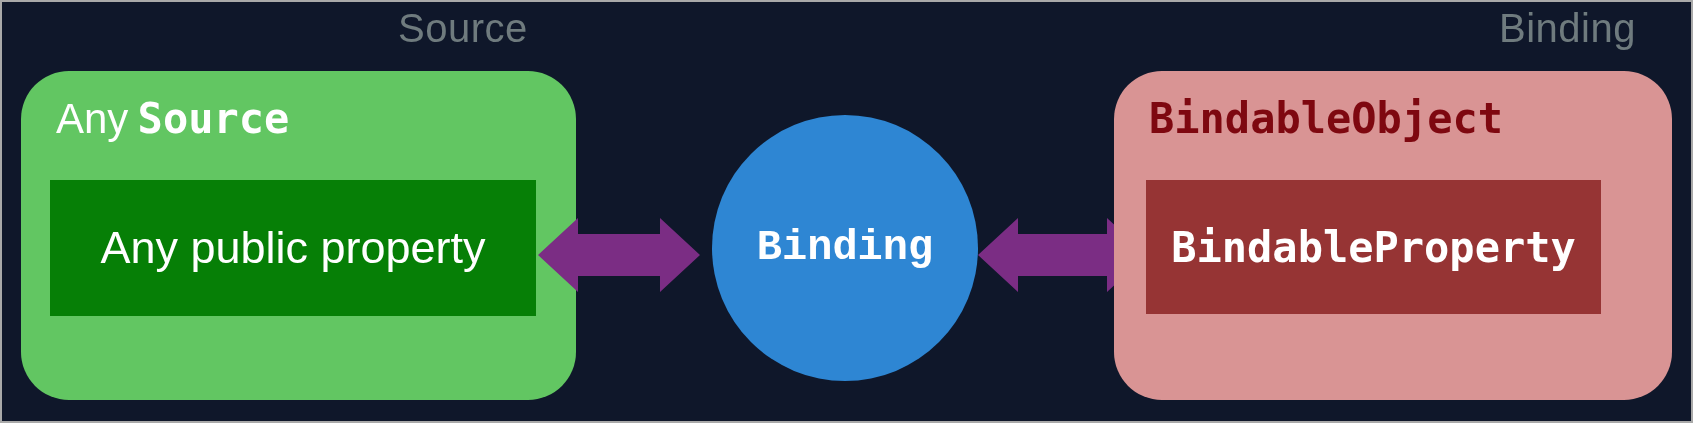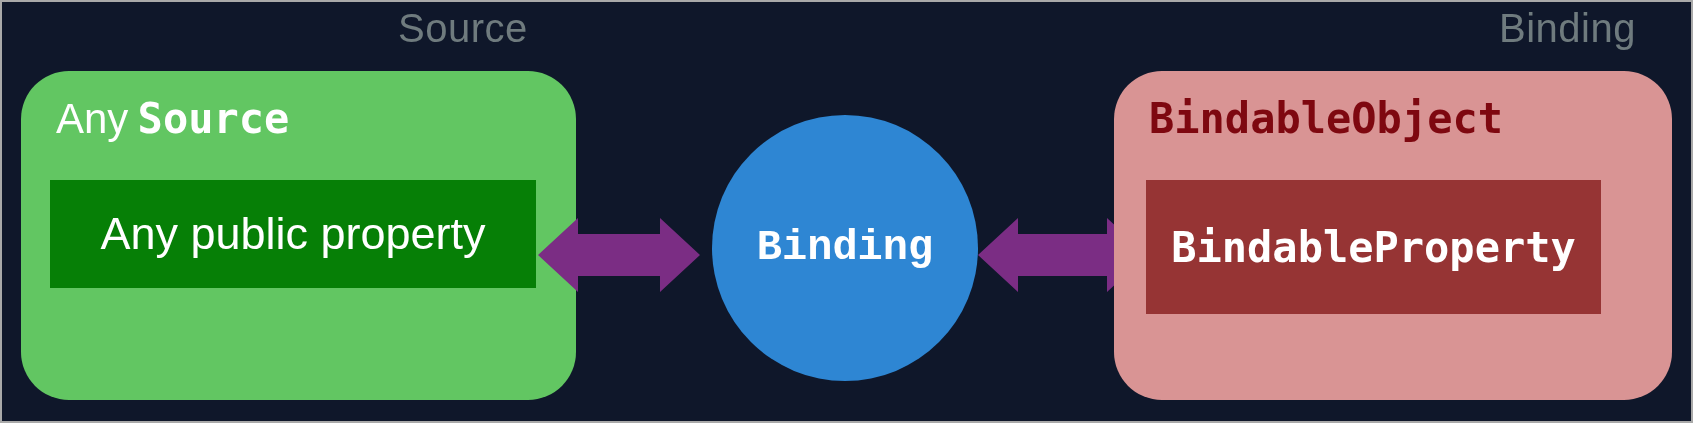--- a/index.html
+++ b/index.html
@@ -78,21 +78,21 @@
   .property-box {
     position: absolute;
     top: 109px;
     display: flex;
     align-items: center;
     justify-content: center;
   }
   .source-box .property-box {
     left: 29px;
     width: 486px;
-    height: 108px;
+    height: 136px;
     background: var(--source-property-bg);
   }
   .target-box .property-box {
     left: 32px;
     width: 455px;
     height: 134px;
     background: var(--target-property-bg);
   }
   .property-text {
     color: var(--light-text);

